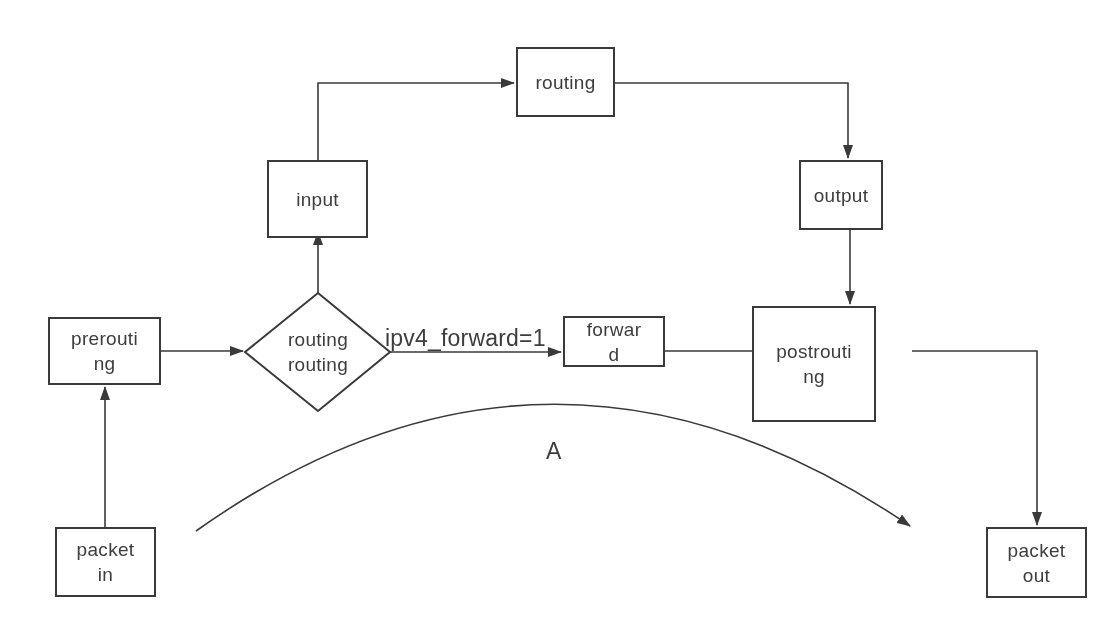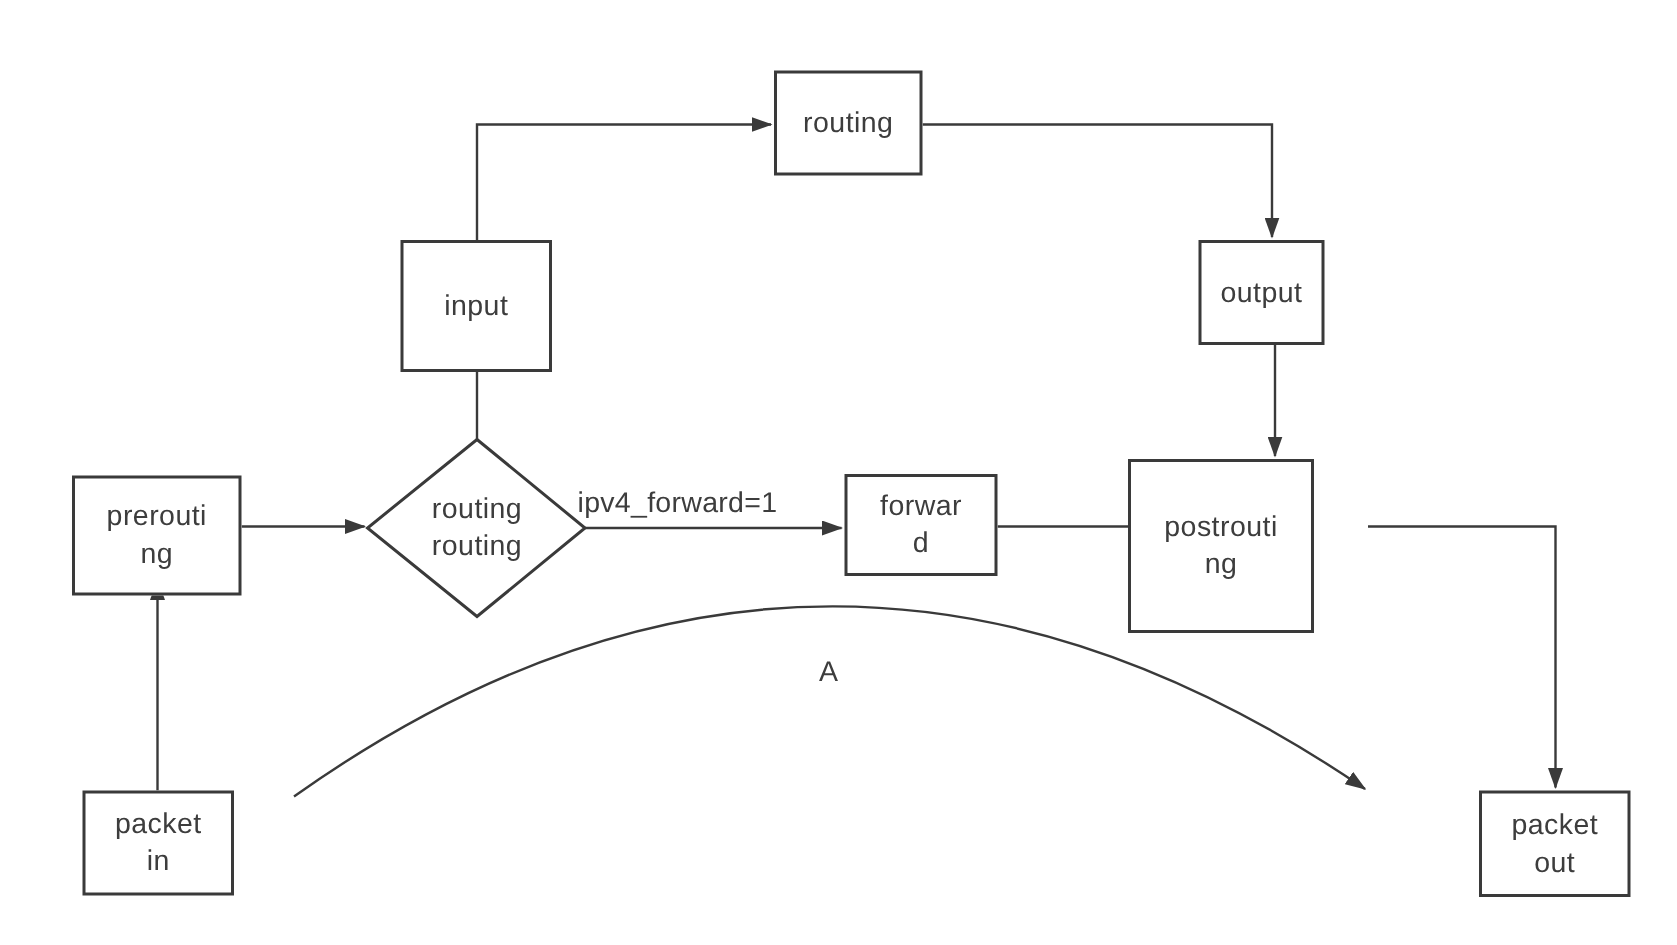--- a/index.html
+++ b/index.html
@@ -61,21 +61,21 @@
     color: var(--text, #3d3d3d);
     font-size: 19px;
     line-height: 25px;
     letter-spacing: 0.3px;
     text-align: center;
     white-space: nowrap;
   }
   .edge-label {
     position: absolute;
     color: var(--text, #3d3d3d);
-    font-size: 19px;
+    font-size: 23px;
     letter-spacing: 0.2px;
     white-space: nowrap;
   }
 </style>
 </head>
 <body>
 
 <div class="canvas">
 
   <svg class="wires" viewBox="0 0 1118 630">
@@ -106,38 +106,38 @@
     <path class="wire" d="M 912 351 L 1037 351 L 1037 525"></path>
 
     <path class="wire" d="M 196 531 Q 550 280 910 526"></path>
   </svg>
 
   <div class="node" style="left:55px; top:527px; width:101px; height:70px;">
     <span>packet</span>
     <span>in</span>
   </div>
 
-  <div class="node" style="left:48px; top:317px; width:113px; height:80px;">
+  <div class="node" style="left:48px; top:317px; width:113px; height:68px;">
     <span>prerouti</span>
     <span>ng</span>
   </div>
 
-  <div class="node" style="left:267px; top:160px; width:101px; height:88px;">
+  <div class="node" style="left:267px; top:160px; width:101px; height:78px;">
     <span>input</span>
   </div>
 
   <div class="node" style="left:516px; top:47px; width:99px; height:70px;">
     <span>routing</span>
   </div>
 
   <div class="node" style="left:799px; top:160px; width:84px; height:70px;">
     <span>output</span>
   </div>
 
-  <div class="node" style="left:563px; top:316px; width:102px; height:68px;">
+  <div class="node" style="left:563px; top:316px; width:102px; height:51px;">
     <span>forwar</span>
     <span>d</span>
   </div>
 
   <div class="node" style="left:752px; top:306px; width:124px; height:116px;">
     <span>postrouti</span>
     <span>ng</span>
   </div>
 
   <div class="node" style="left:986px; top:527px; width:101px; height:71px;">

